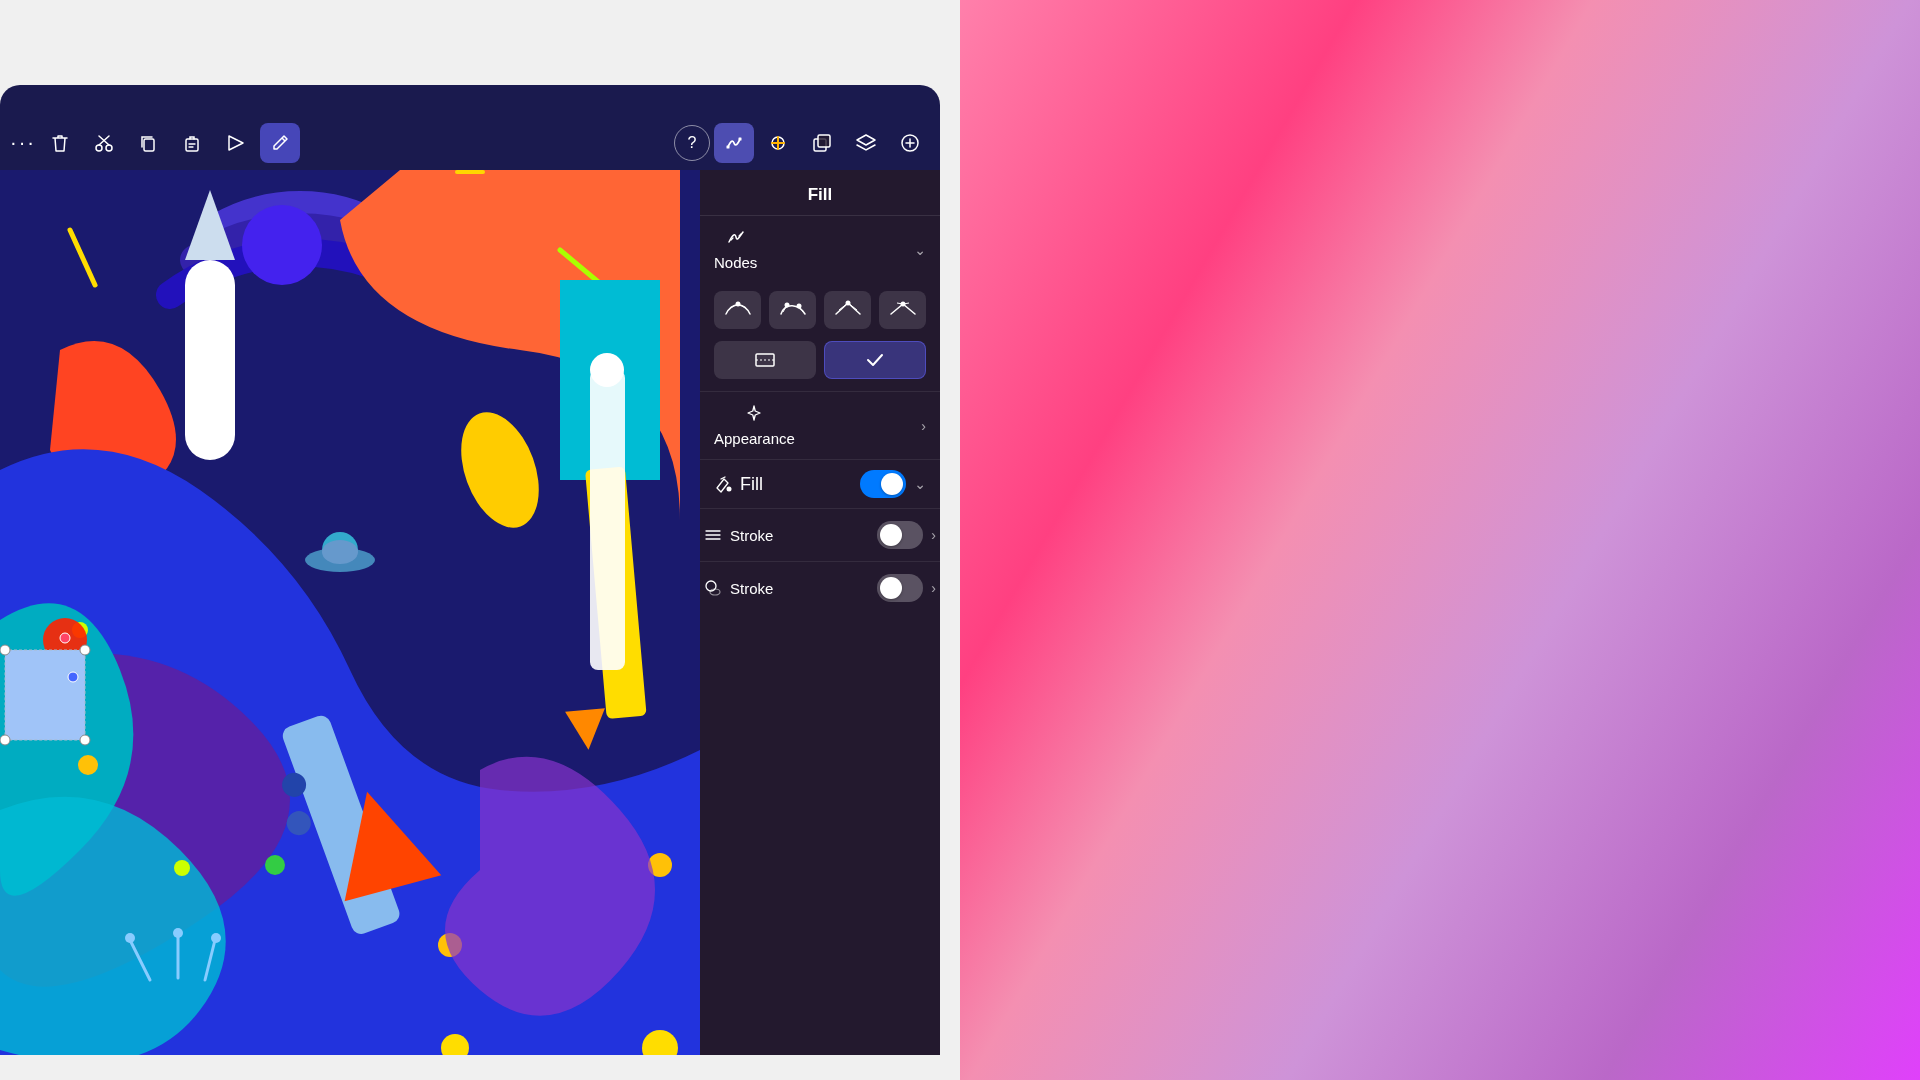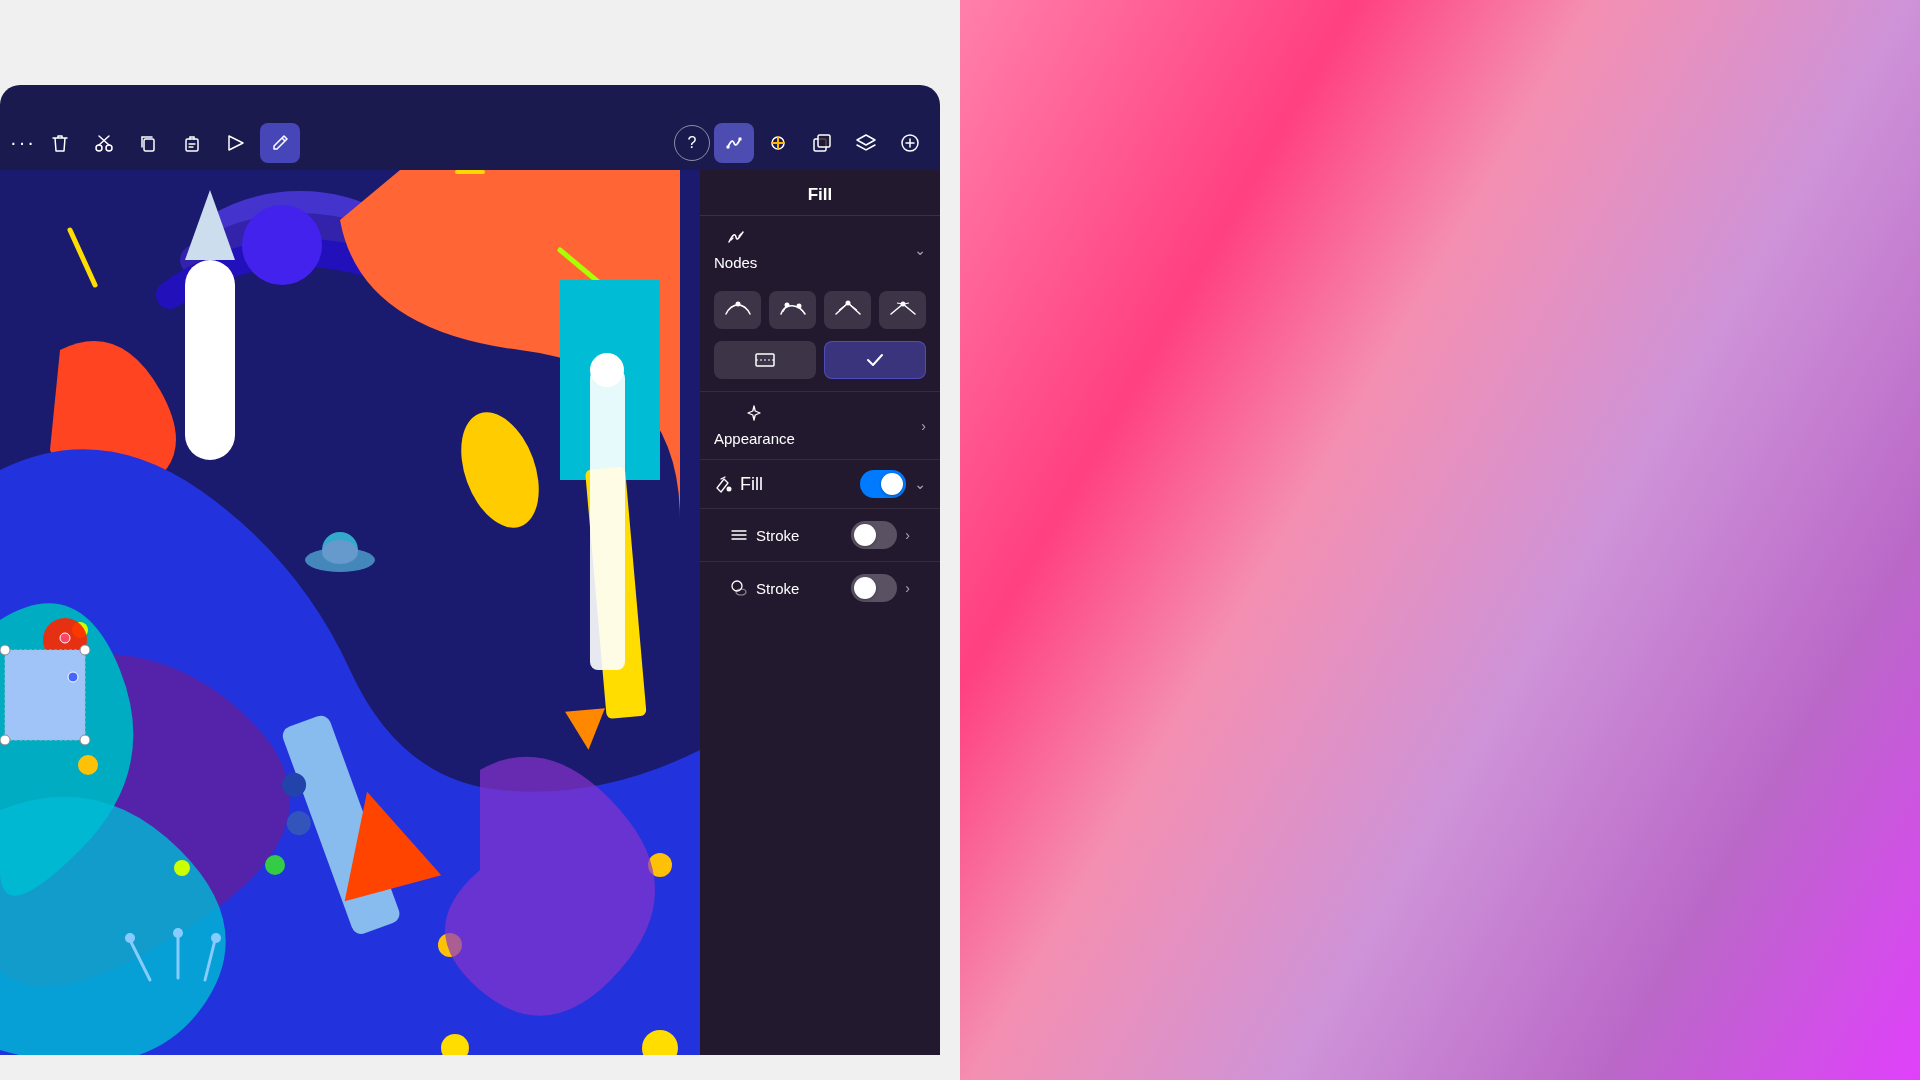--- a/index.html
+++ b/index.html
@@ -297,21 +297,21 @@
       color: rgba(255,255,255,0.7);
       font-size: 16px;
       cursor: pointer;
     }
 
     
     .prop-row {
       display: flex;
       align-items: center;
       justify-content: space-between;
-      padding: 12px 30px;
+      padding: 12px 4px;
       border-bottom: 1px solid rgba(255,255,255,0.08);
     }
 
     .prop-left {
       display: flex;
       align-items: center;
       gap: 8px;
       color: white;
       font-size: 15px;
     }

